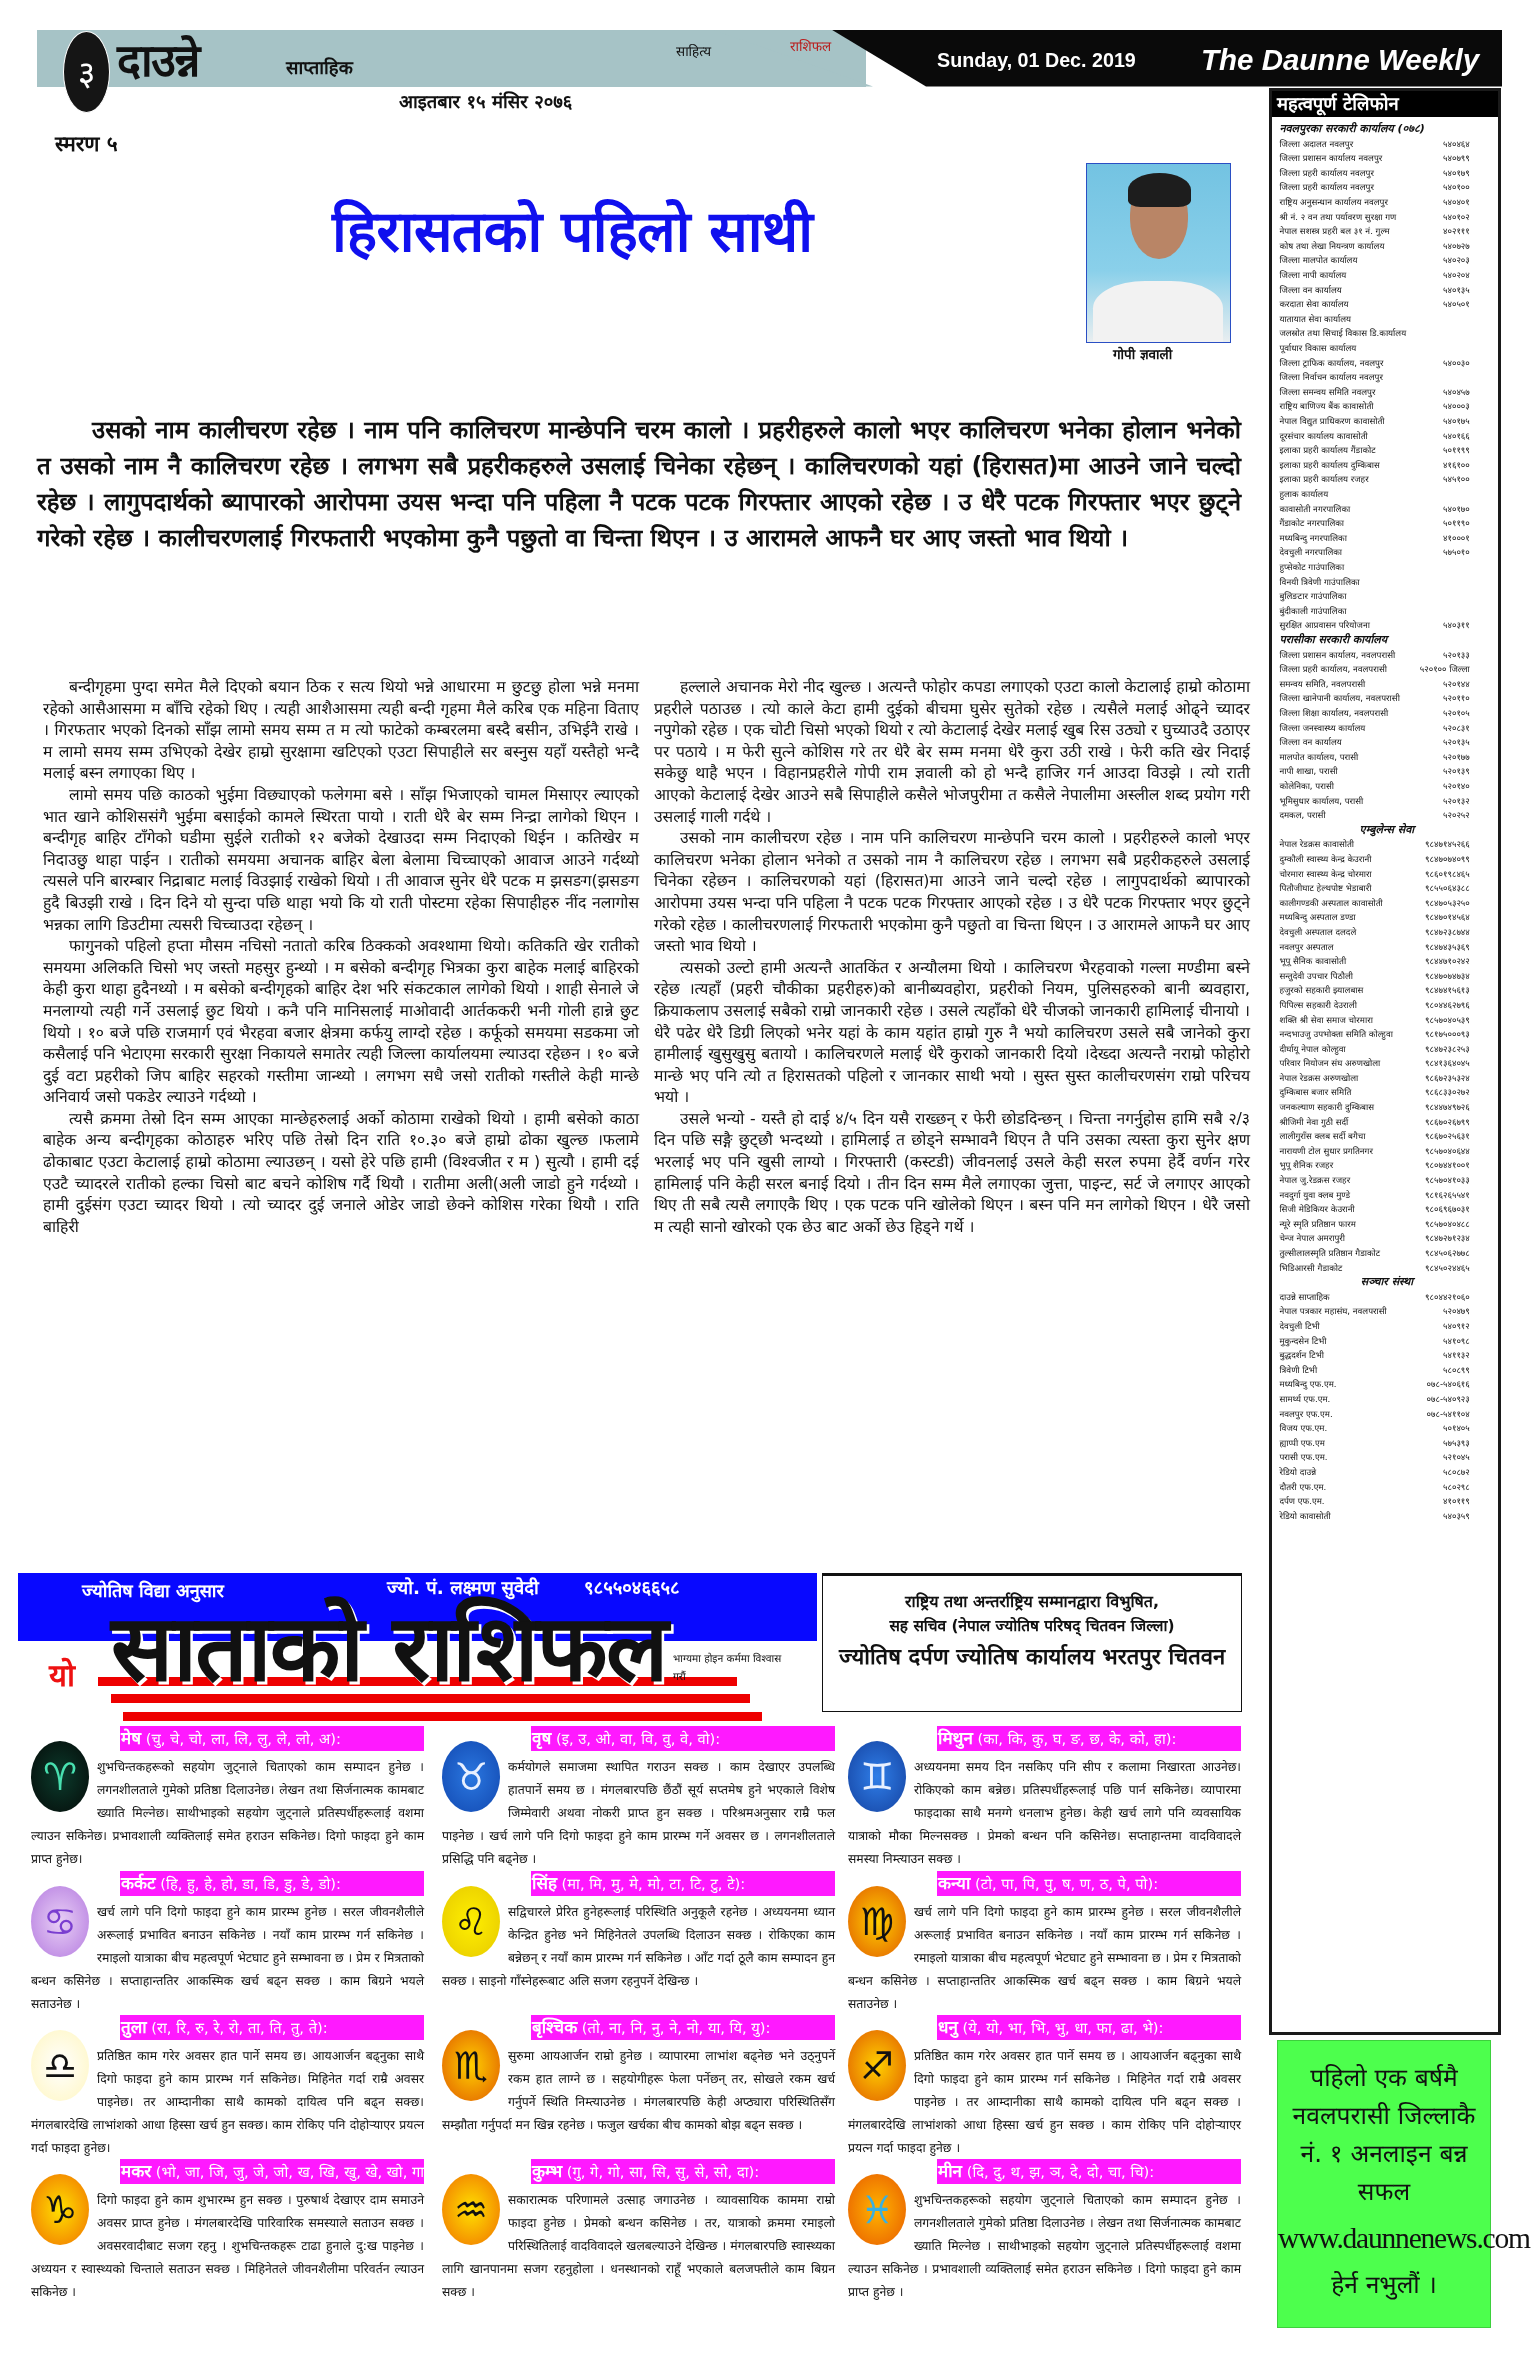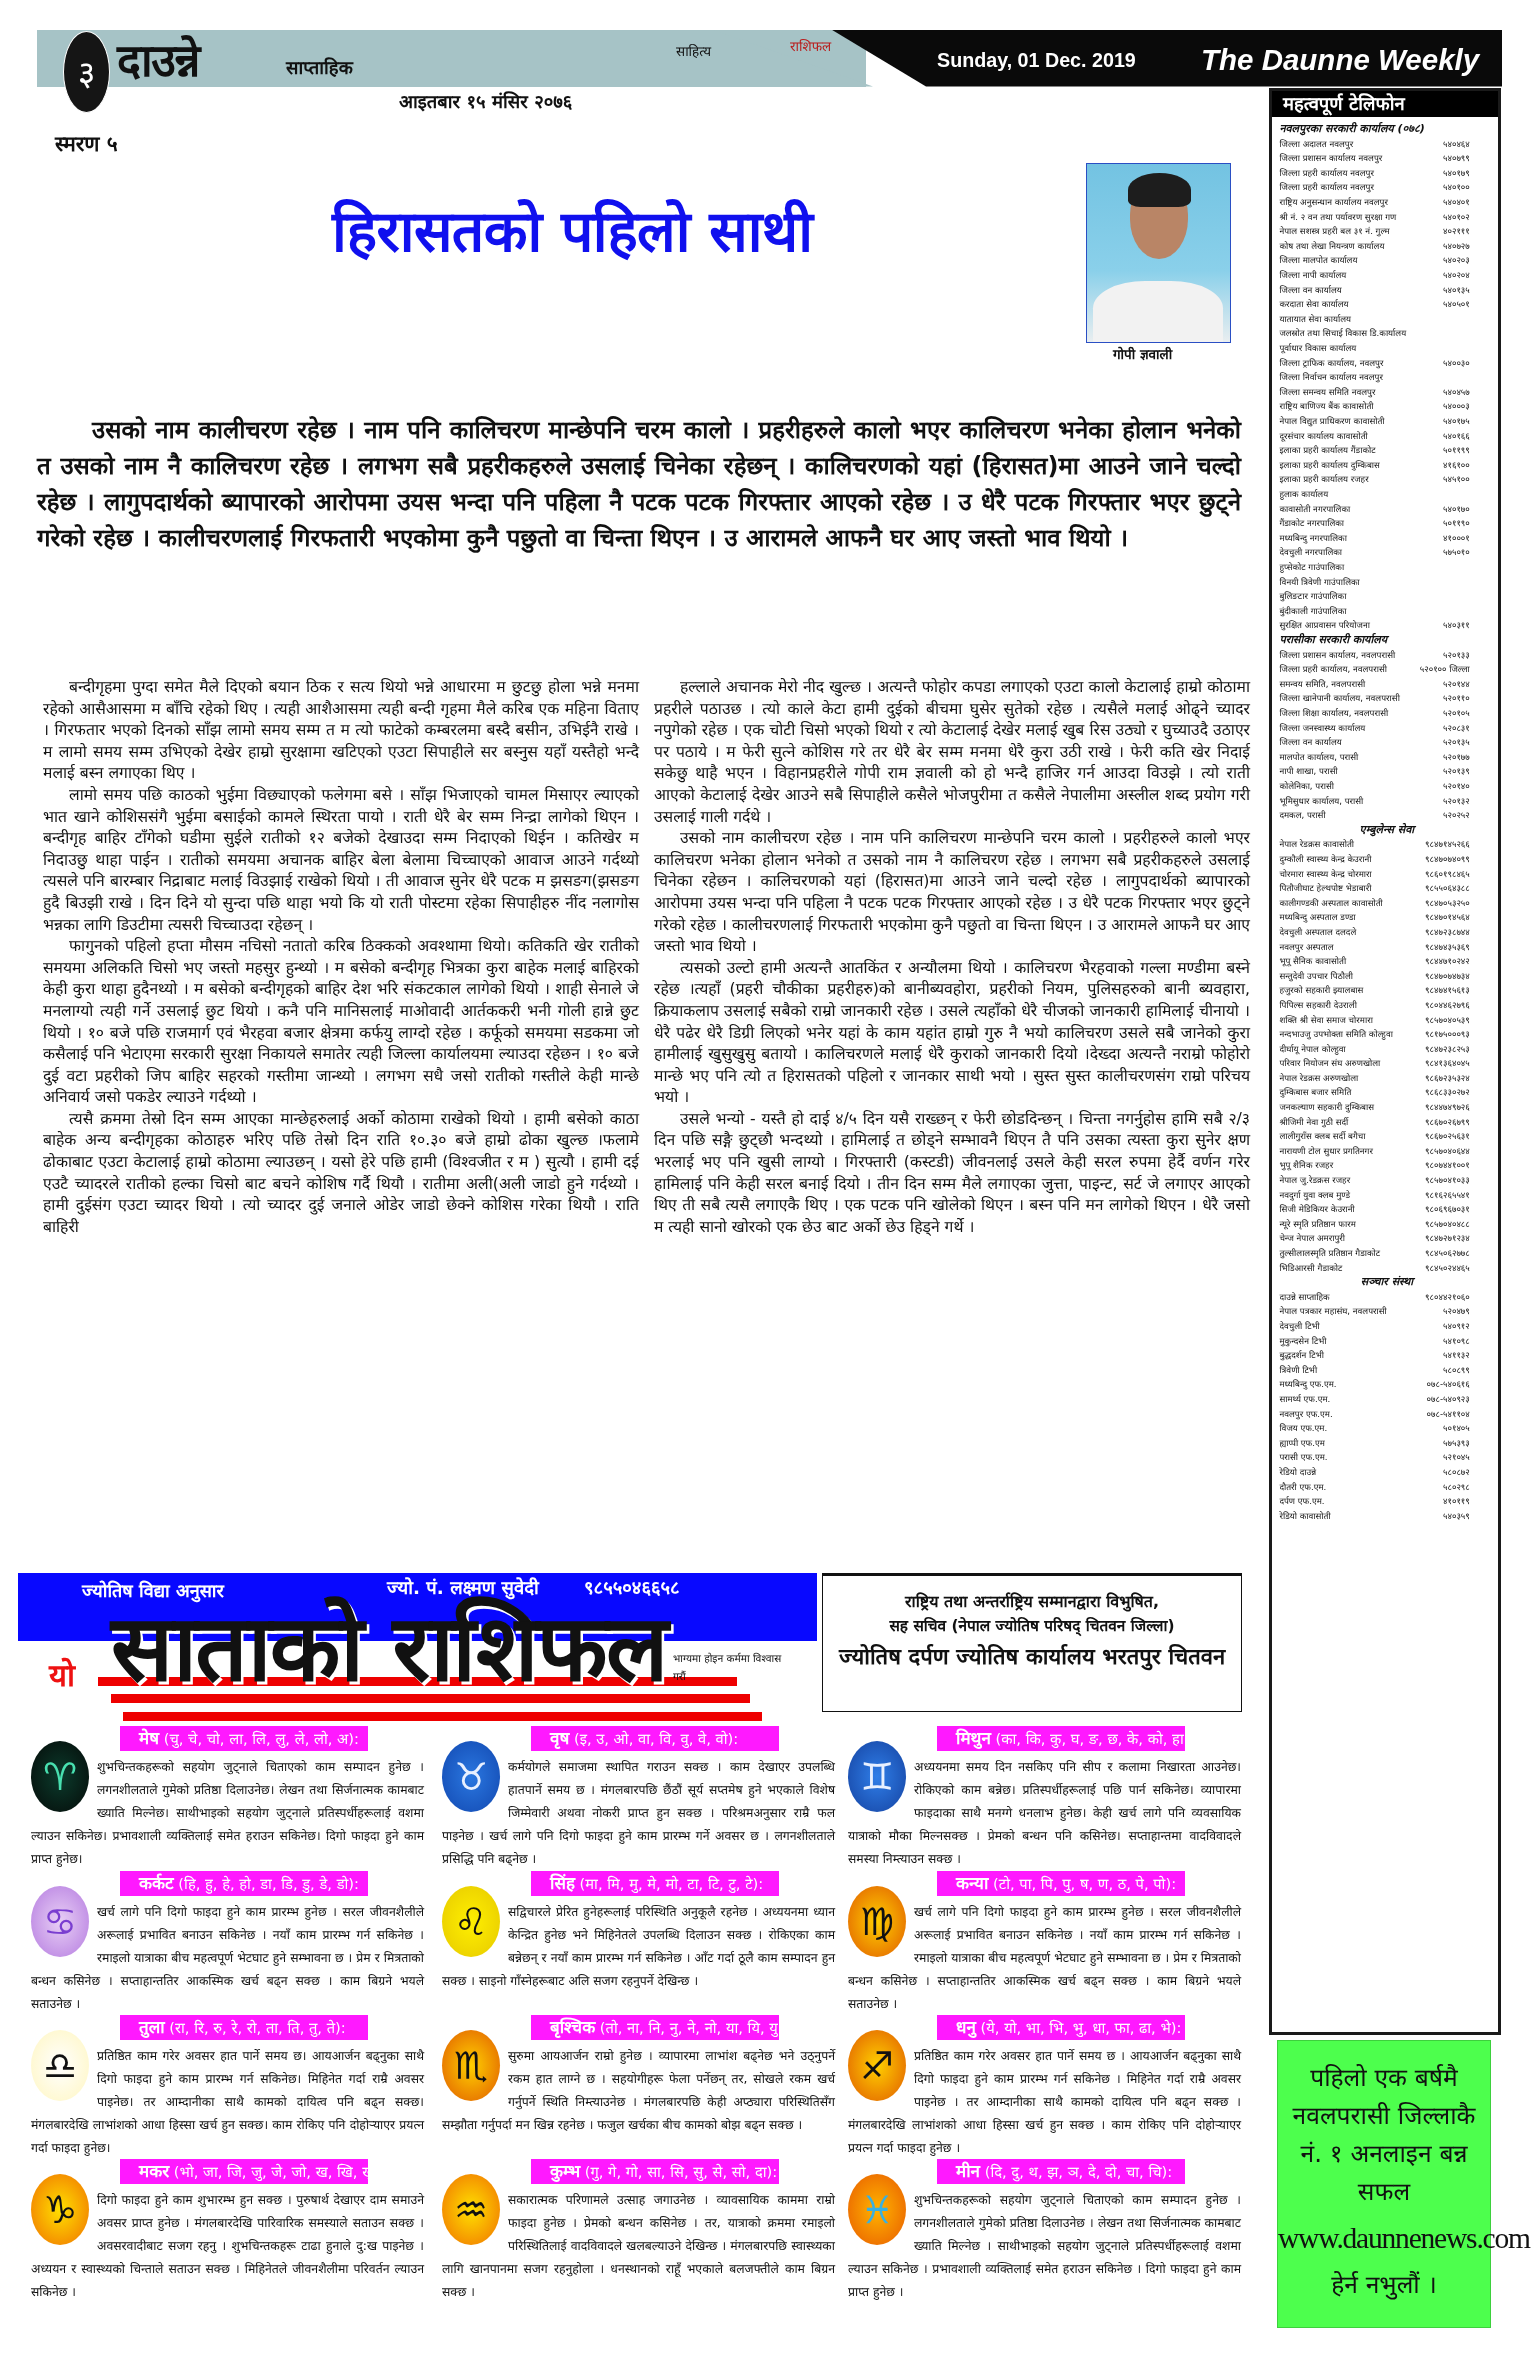--- a/index.html
+++ b/index.html
@@ -34,21 +34,21 @@
   #lead p { margin:0; text-indent:55px; }
 
   
   .col { top:676px; width:596px; font-size:15.7px; line-height:21.6px; text-align:justify; }
   .col p { margin:0; text-indent:26px; }
   #col1 { left:43px; }
   #col2 { left:654px; }
 
   
   #tel-box { left:1269px; top:88px; width:226px; height:1941px; border:3.7px solid #1a1a1a; background:#fff; }
-  #tel-title { left:0; top:0; width:100%; height:26.4px; background:#000; color:#fff; font-size:18.4px; font-weight:bold; padding-left:11px; box-sizing:border-box; line-height:26.4px; }
+  #tel-title { left:0; top:0; width:100%; height:26.4px; background:#000; color:#fff; font-size:18.4px; font-weight:bold; padding-left:5px; box-sizing:border-box; line-height:26.4px; }
   .tel-list { left:7.4px; width:215px; }
   .tel-section { font-size:11px; font-weight:bold; font-style:italic; height:14.7px; line-height:14.7px; }
   .tel-section.center { text-align:center; }
   .tel-row { display:flex; justify-content:space-between; font-size:8.6px; height:14.6px; line-height:14.6px; white-space:nowrap; overflow:hidden; }
   .tel-row span.num { padding-right:24.6px; }
 
   
   #rf-blue { left:18.4px; top:1573px; width:799px; height:68px; background:#0808ff; }
   #rf-left-label { left:82px; top:1578px; font-size:18px; font-weight:bold; color:#fff; }
   #rf-astro { left:387px; top:1574px; font-size:18.4px; font-weight:bold; color:#fff; }
@@ -62,21 +62,21 @@
   #rf-s3 { left:123px; top:1712px; width:639px; }
   #rf-box { left:822px; top:1573px; width:418px; height:135px; border:1.2px solid #111; border-top:3.1px solid #111; }
   #rf-box div { text-align:center; font-weight:bold; }
   #rfb-l1 { font-size:16px; margin-top:13.5px; }
   #rfb-l2 { font-size:26px; margin-top:3.7px; }
   #rfb-l3 { font-size:15.4px; margin-top:3.7px; }
   #rfb-l4 { font-size:22px; margin-top:3.7px; }
 
   
   .zod { width:393px; }
-  .zod-head { position:absolute; left:89px; top:0; width:248px; height:24.6px; background:#ff19ff; color:#fff; font-size:14.7px; line-height:24.6px; padding-left:19px; box-sizing:border-box; white-space:nowrap; overflow:hidden; }
+  .zod-head { position:absolute; left:89px; top:0; width:304px; height:24.6px; background:#ff19ff; color:#fff; font-size:14.7px; line-height:24.6px; padding-left:1px; box-sizing:border-box; white-space:nowrap; overflow:hidden; }
   .zod-head b { font-size:17px; color:#fff; }
   .zod-icon { position:absolute; left:0; top:15.4px; width:58px; height:71px; border-radius:50%; display:flex; align-items:center; justify-content:center; font-size:38px; }
   .zod-text { position:absolute; left:0; top:29.5px; width:393px; font-size:12.3px; line-height:23px; text-align:justify; }
   .zod-text .float { float:left; width:66px; height:47px; }
 
   #ad-box { left:1277px; top:2040px; width:212px; height:286px; background:#4dff4d; border:1.2px solid #3dd03d; text-align:center; }
   #ad-box div { font-weight:normal; }
   .ad-l { font-size:24.6px; line-height:38px; }
   #ad-url { font-size:29.5px; font-family:"Liberation Serif", serif; font-weight:normal !important; line-height:55px; letter-spacing:-1.2px; }
 </style>

